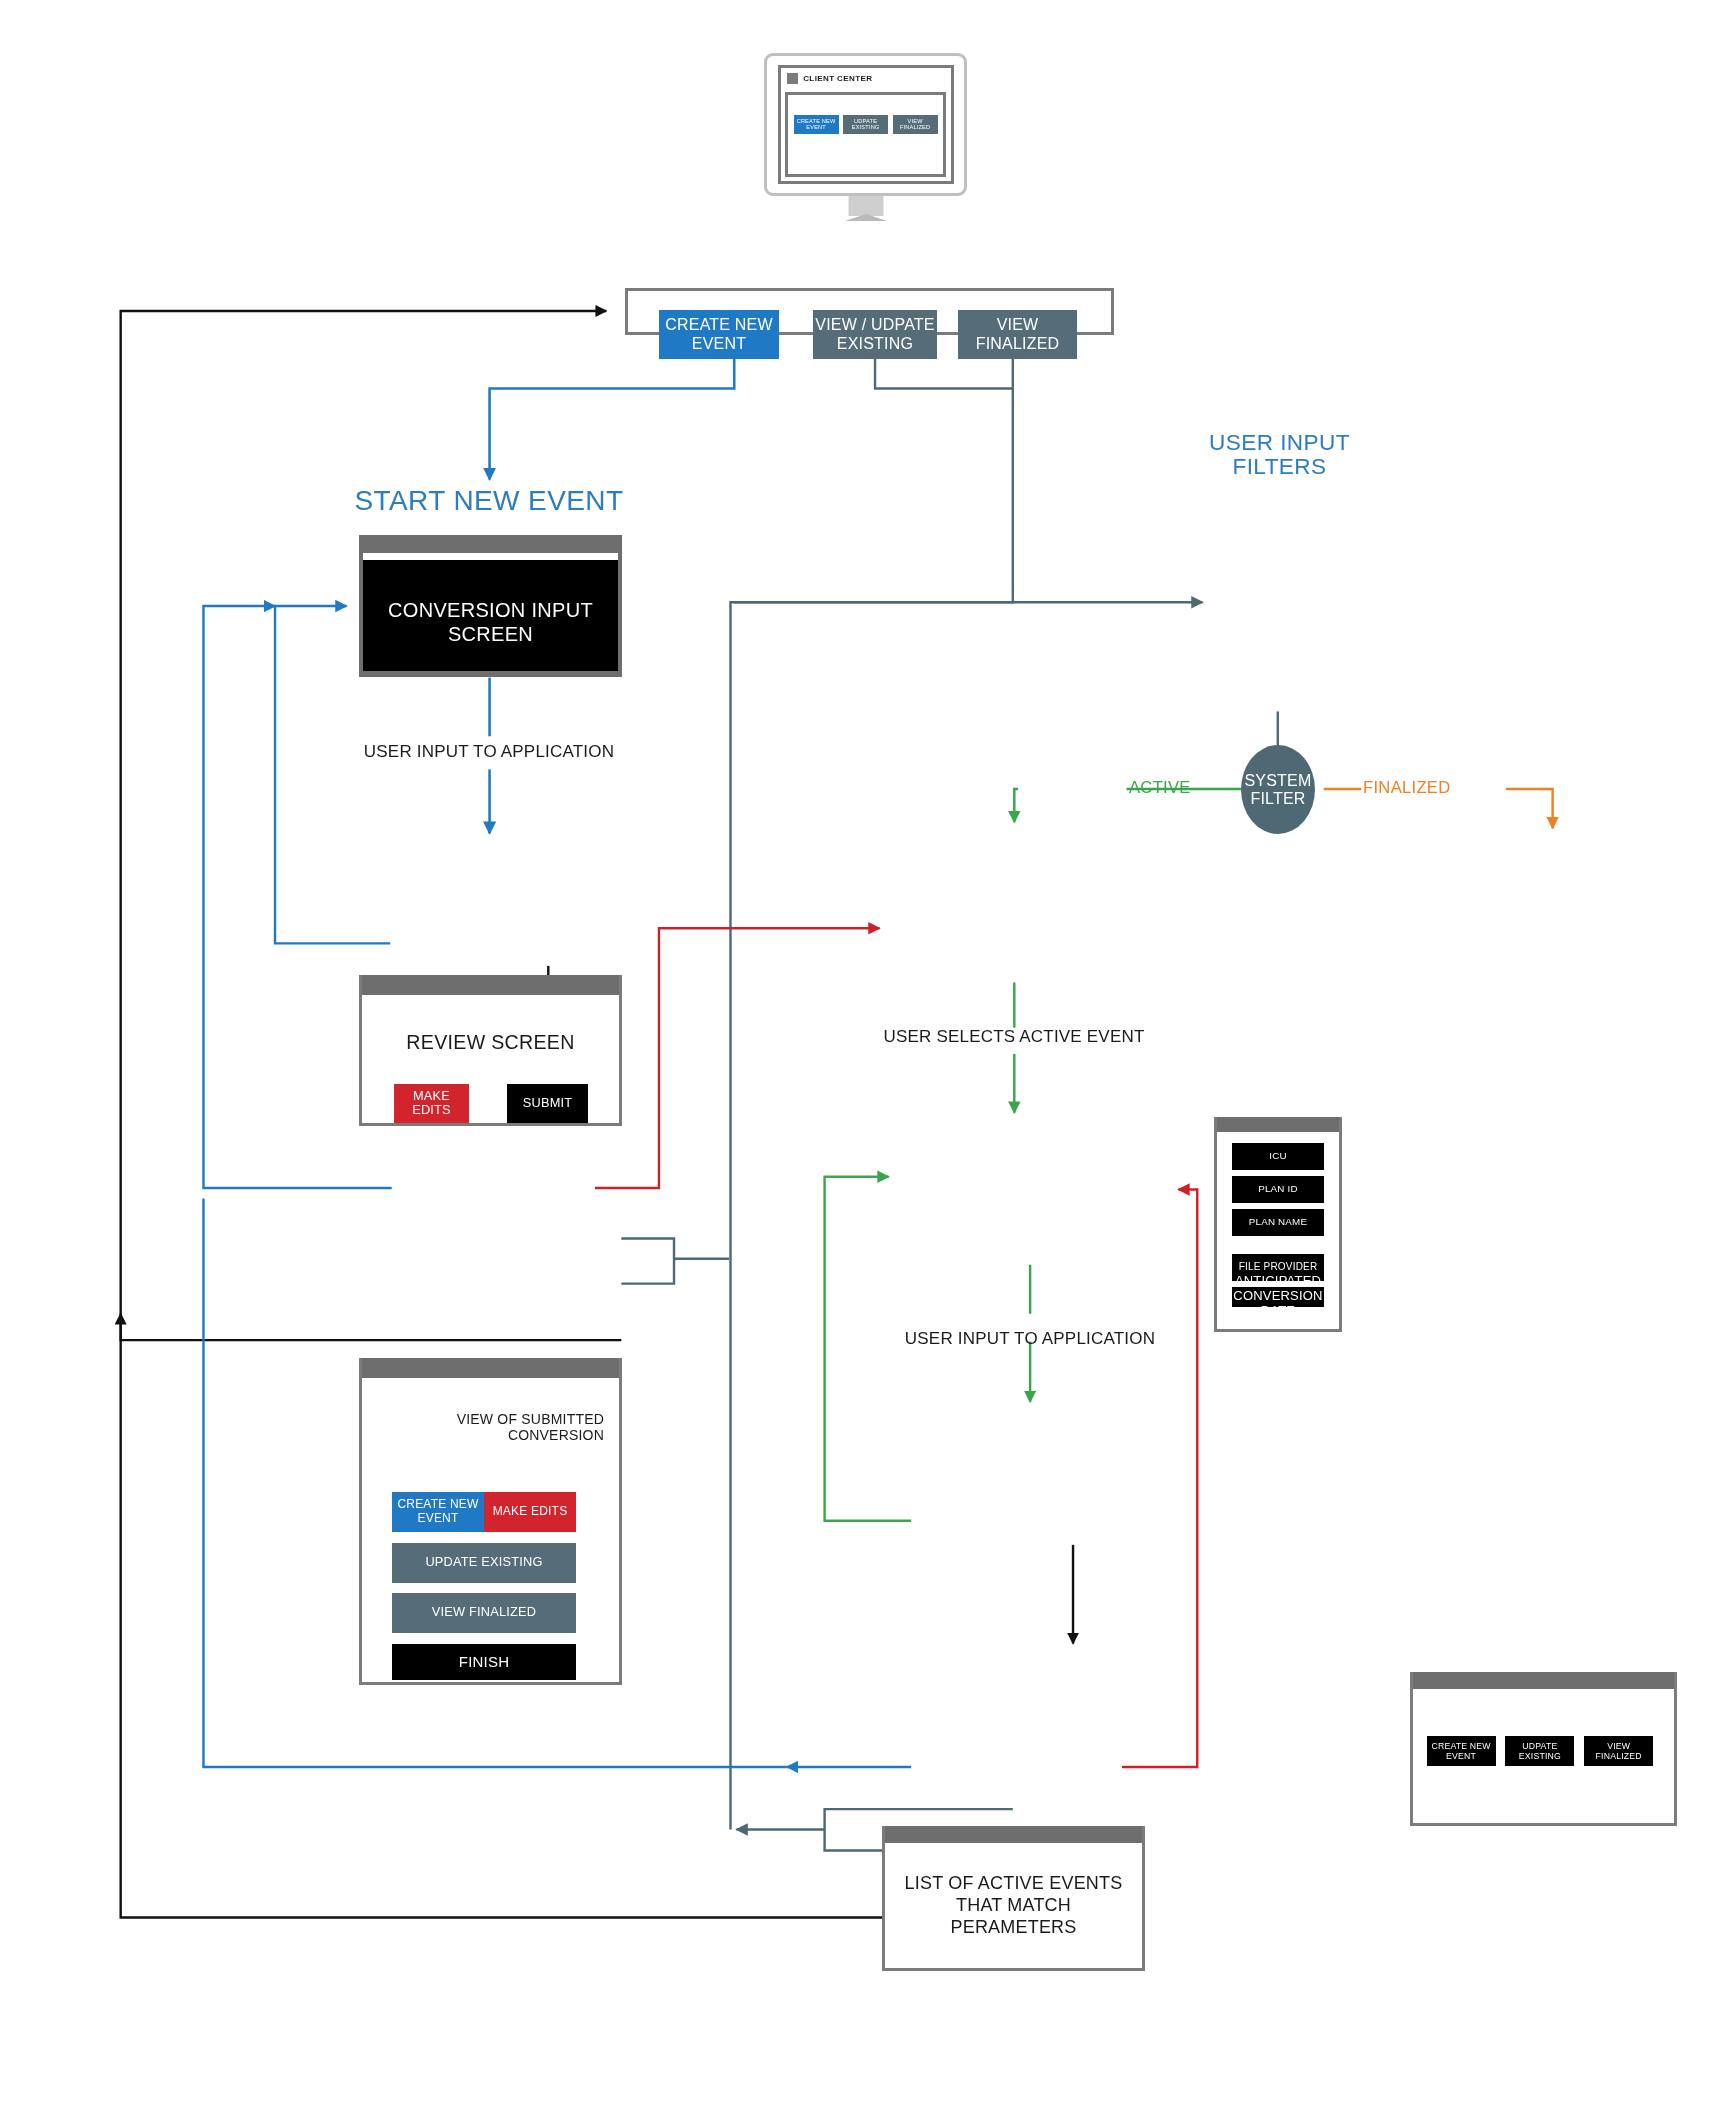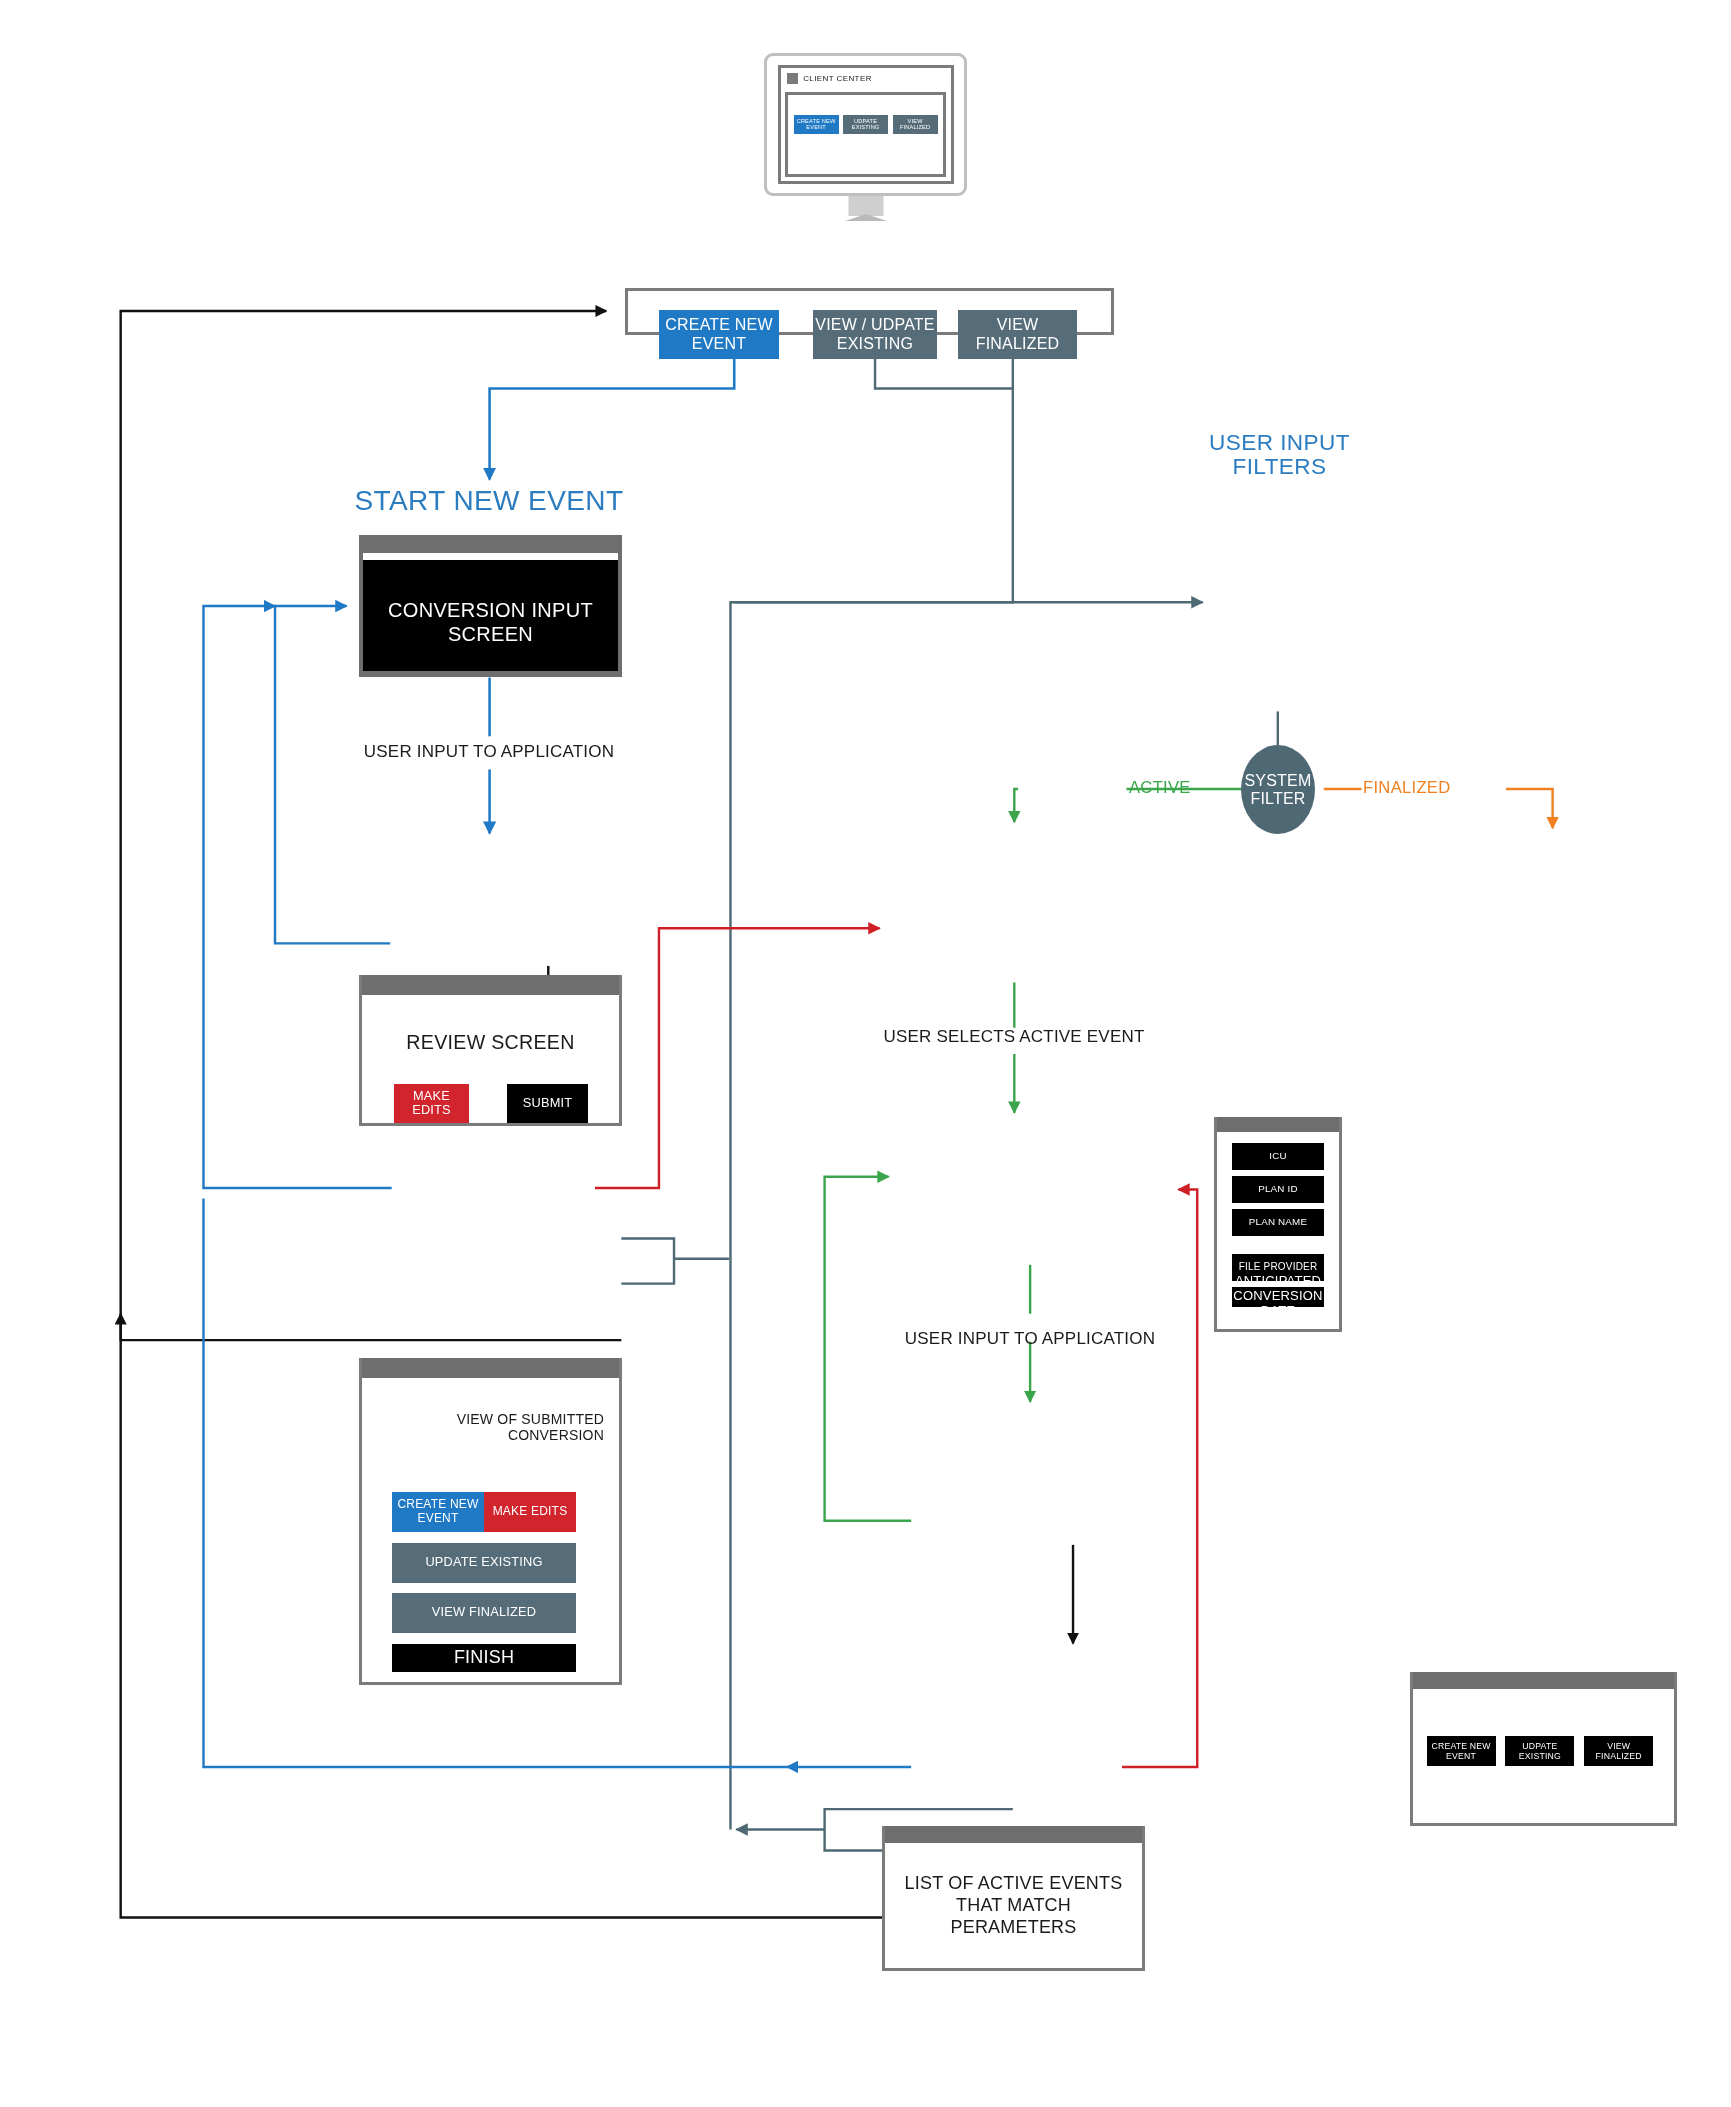--- a/index.html
+++ b/index.html
@@ -53,21 +53,21 @@
   .mon-bezel { width:203px; height:143px; border:3px solid #bfbfbf; border-radius:9px; background:#fff; }
   .mon-inner { position:absolute; left:13.6px; top:12px; width:176px; height:119px;
                border:3px solid #7b7b7b; background:#fff; }
   .mon-stand { position:absolute; left:50%; transform:translateX(-50%); top:143px;
                width:35px; height:19.6px; background:#cfcfcf; }
   .mon-base  { position:absolute; left:50%; transform:translateX(-50%); top:161px;
                width:0; height:0; border-left:21px solid transparent; border-right:21px solid transparent;
                border-bottom:7.5px solid #b9b9b9; }
   .mon-hdr  { display:flex; align-items:center; gap:5.3px; padding:4.5px 6px 3px 6px; }
   .mon-sq   { width:11.3px; height:11.3px; background:#7b7b7b; }
-  .mon-hdr span { font-size:8px; font-weight:400; letter-spacing:0.4px; color:#1a1a1a; }
+  .mon-hdr span { font-size:8px; font-weight:700; letter-spacing:0.4px; color:#1a1a1a; }
   .mon-screen { position:absolute; left:4.5px; right:4.5px; top:24px; bottom:4.5px;
                 border:3px solid #7b7b7b; background:#fff; }
   .mon-btns { position:absolute; left:0; right:0; top:19.6px; display:flex; justify-content:center; gap:4.5px; }
   .mon-btn { width:45px; height:19.6px; display:flex; align-items:center; justify-content:center;
              text-align:center; color:#fff; font-size:5.6px; line-height:1.16; letter-spacing:0.2px; }
 
   
   .fbtn { background:#000; color:#fff; display:flex; align-items:center; justify-content:center;
           text-align:center; font-size:9.8px; line-height:1.15; letter-spacing:0.2px; }
 
@@ -208,21 +208,21 @@
   </div>
 
   <div class="node win" style="left:359px; top:1065px; width:263px; height:327px;">
     <div class="tbar"></div>
     <div class="body">
       <div style="position:absolute; left:15px; right:15px; top:33px; text-align:right; font-size:14px; line-height:1.2; letter-spacing:0.2px; color:#1a1a1a;">VIEW OF SUBMITTED CONVERSION</div>
       <div class="btn b-blue" style="left:30px; top:114px; width:92px; height:40px; font-size:12px;">CREATE NEW EVENT</div>
       <div class="btn b-red" style="left:122px; top:114px; width:92px; height:40px; font-size:12px;">MAKE EDITS</div>
       <div class="btn b-slate" style="left:30px; top:165px; width:184px; height:40px; font-size:12.8px;">UPDATE EXISTING</div>
       <div class="btn b-slate" style="left:30px; top:215px; width:184px; height:40px; font-size:12.8px;">VIEW FINALIZED</div>
-      <div class="btn b-black" style="left:30px; top:266px; width:184px; height:28px; font-size:18px;">FINISH</div>
+      <div class="btn b-black" style="left:30px; top:266px; width:184px; height:36px; font-size:15px;">FINISH</div>
     </div>
   </div>
 
   <div class="sectionlabel" style="left:1174px; top:431px; width:211px; font-size:22.6px;">USER INPUT FILTERS</div>
 
   <div class="node win" style="left:1214px; top:497px; width:128px; height:215px;">
     <div class="tbar" style="height:15px;"></div>
     <div class="body" style="padding:10.5px 15px;">
       <div class="fbtn" style="height:27px; margin-bottom:6px;">ICU</div>
       <div class="fbtn" style="height:27px; margin-bottom:6px;">PLAN ID</div>

